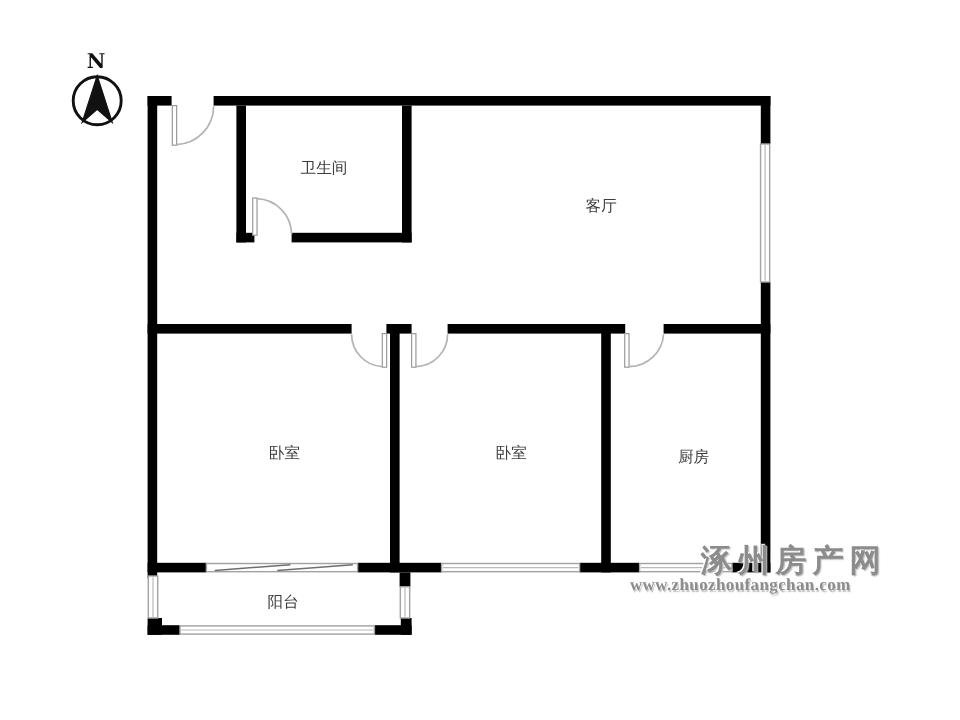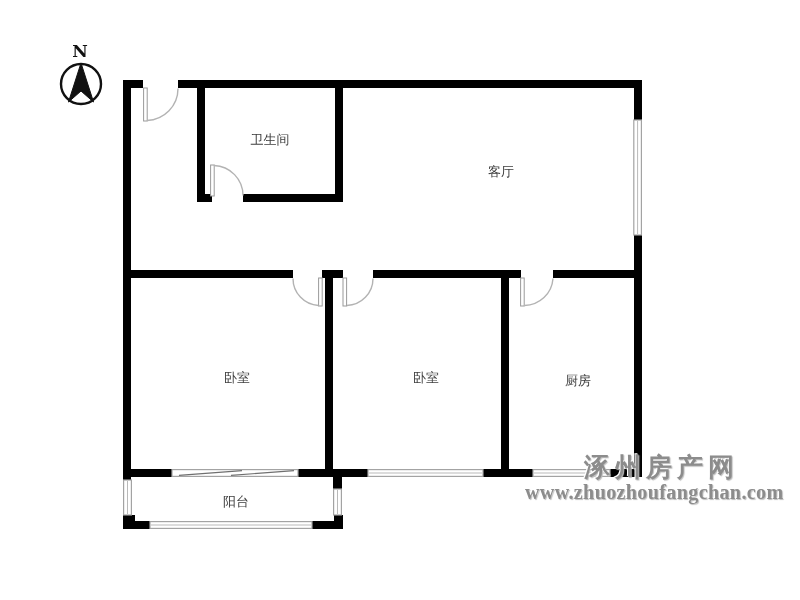--- a/index.html
+++ b/index.html
@@ -31,21 +31,21 @@
   .watermark{
     position:absolute;
     color:#8c8c8c;
     font-weight:bold;
     text-shadow:-1px -1px 0 #ffffff, 1px 1px 1px #bdbdbd;
     white-space:nowrap;
     z-index:5;
     font-family:Liberation Serif, serif;
   }
   #wm-name{left:584px;top:450px;font-size:26px;letter-spacing:5px;}
-  #wm-url{left:525px;top:481px;font-size:20px;letter-spacing:0.4px;}
+  #wm-url{left:525px;top:481px;font-size:14px;letter-spacing:0.4px;}
 </style>
 </head>
 <body>
 
 <div id="canvas">
 
   <svg width="800" height="600" viewBox="0 0 800 600">
 
     <g>
 

